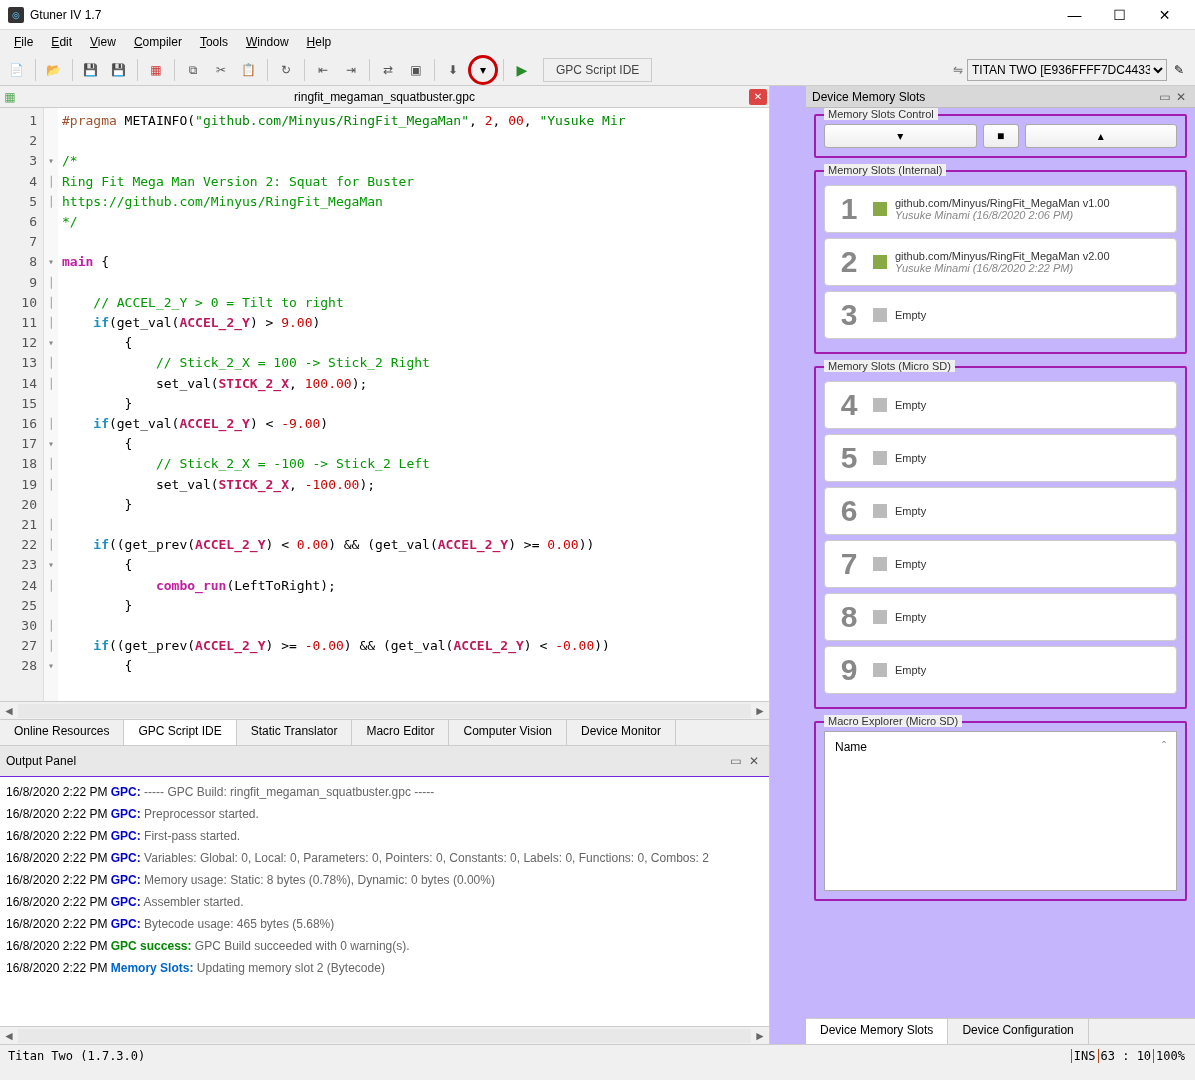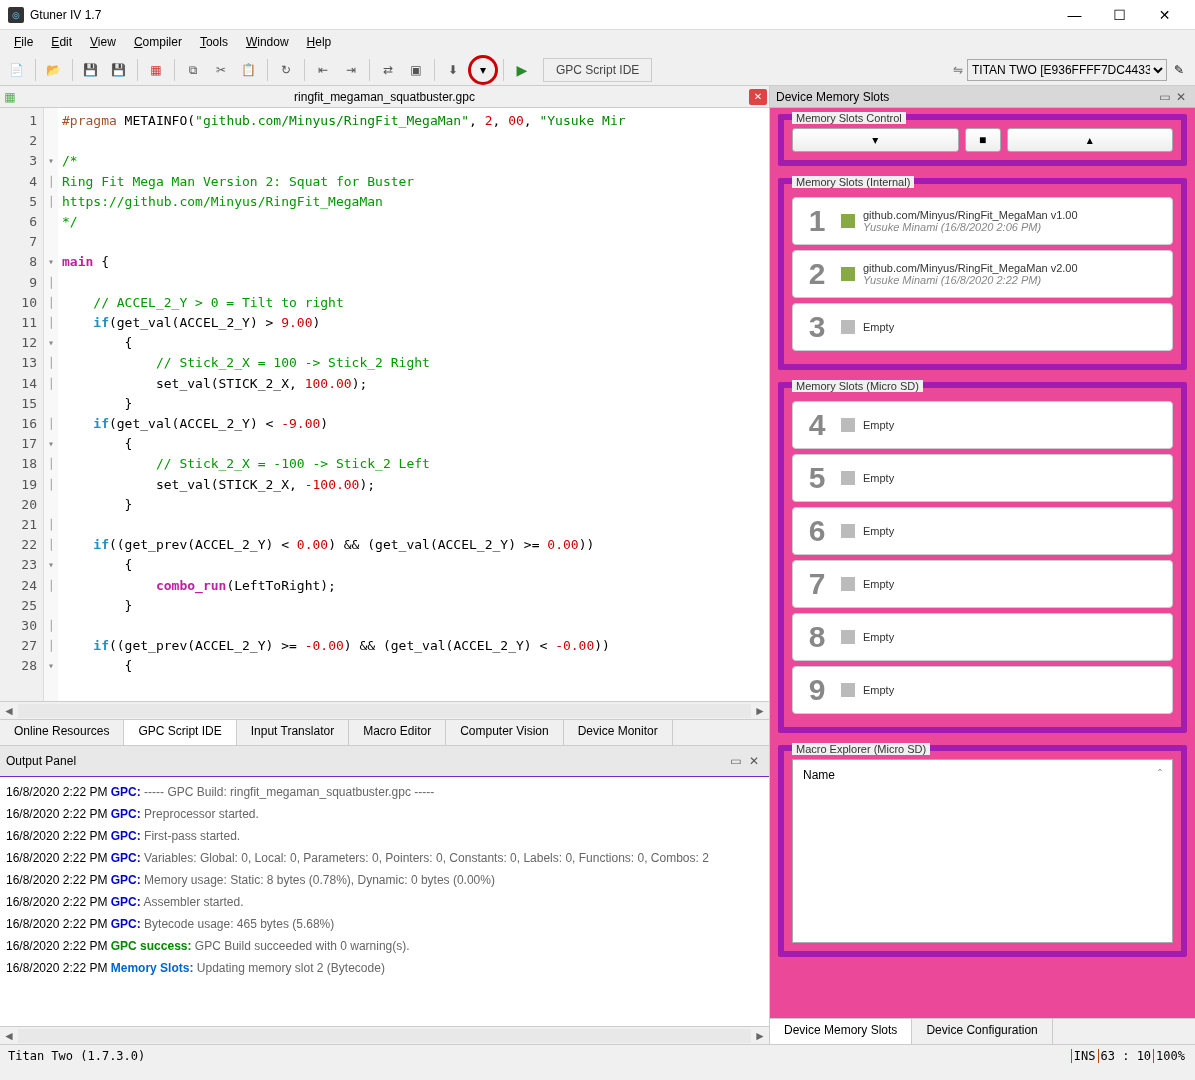--- a/index.html
+++ b/index.html
@@ -24,50 +24,50 @@
 .main { display: flex; height: 958px; }
 .left { width: 770px; display: flex; flex-direction: column; border-right:1px solid #ccc; }
 .editor-tab { height: 22px; background:#f0f0f0; display:flex; align-items:center; border-bottom:1px solid #ccc; }
 .editor-tab .tabicon { width:20px; text-align:center; color:#5a5; }
 .editor-tab .tabname { flex:1; text-align:center; font-size:12px; }
 .editor-tab .tabclose { width:18px; height:16px; background:#d44; color:#fff; display:flex;align-items:center;justify-content:center; font-size:10px; margin-right:2px; border-radius:2px;}
 .editor { flex:1; display:flex; background:#fff; overflow:hidden; position:relative; }
 .gutter { width:44px; background:#f0f0f0; border-right:1px solid #ddd; font-family:Consolas,monospace; font-size:13px; text-align:right; padding:3px 6px 0 0; color:#555; line-height:20.2px; }
 .foldcol { width:14px; background:#f8f8f8; font-family:monospace; font-size:10px; color:#888; line-height:20.2px; padding-top:3px; text-align:center; }
 .code { flex:1; font-family:Consolas,monospace; font-size:13px; line-height:20.2px; padding:3px 4px; white-space:pre; overflow:hidden; }
-.code .kw{color:#2090c0;font-weight:bold;} .code .str{color:#080;} .code .num{color:#c00;} .code .com{color:#090;} .code .ident{color:#c020a0;font-weight:bold;} .code .const{color:#000000;} .code .pragma{color:#a0522d;}
+.code .kw{color:#2090c0;font-weight:bold;} .code .str{color:#080;} .code .num{color:#c00;} .code .com{color:#090;} .code .ident{color:#c020a0;font-weight:bold;} .code .const{color:#be185d;font-weight:bold;} .code .pragma{color:#a0522d;}
 .hscroll { height:18px; background:#f0f0f0; border-top:1px solid #ccc; display:flex; align-items:center; }
 .hscroll .arrow{width:18px;text-align:center;color:#666;}
 .hscroll .track{flex:1;height:14px;background:#e8e8e8;}
 .bottom-tabs { height:26px; background:#f0f0f0; border-top:1px solid #ccc; display:flex; }
 .bottom-tabs .btab { padding:4px 14px; border-right:1px solid #ccc; font-size:12px; cursor:default; }
 .bottom-tabs .btab.active { background:#fff; border-bottom:1px solid #fff; margin-bottom:-1px; }
 .outpanel-hdr { height:22px; background:#e8e8e8; border-top:1px solid #ccc; display:flex; align-items:center; padding:15px 6px; font-size:12px; }
 .outpanel-hdr .spacer{flex:1;}
 .outpanel-hdr .pbtn{width:18px;text-align:center;color:#555;}
 .outpanel { height:250px; background:#fff; overflow-y:auto; padding:4px 6px; font-size:12px; line-height:22px; border-top:1px solid #6d28d9; }
 .outpanel .ts{color:#000;} .outpanel .gpc{color:#00c;font-weight:bold;} .outpanel .success{color:#080;font-weight:bold;} .outpanel .mem{color:#06c;font-weight:bold;} .outpanel .msg{color:#666;}
-.right { flex:1; display:flex; flex-direction:column; background:#ec4899; }
+.right { flex:1; display:flex; flex-direction:column; background:#c4b5fd;padding-left:36px; }
 .panel-hdr { height:22px; background:#d8d8d8; display:flex; align-items:center; padding:0 6px; font-size:12px; border-bottom:1px solid #bbb; }
 .panel-hdr .spacer{flex:1;}
 .panel-hdr .pbtn{width:16px;text-align:center;color:#555;}
-.fieldset { margin:6px 8px; border:6px solid #a21caf; border-radius:2px; padding:8px; position:relative; }
+.fieldset { margin:6px 8px; border:2px solid #a21caf; border-radius:2px; padding:8px; position:relative; }
 .fieldset .legend { position:absolute; top:-8px; left:8px; background:#f0f0f0; padding:0 4px; font-size:11px; color:#333; }
 .msc-row{display:flex;gap:6px;}
 .msc-row button{flex:1;height:24px;background:linear-gradient(#fff,#eee);border:1px solid #aaa;border-radius:3px;font-size:12px;}
 .msc-row button.sq{flex:0 0 36px;}
 .slot { background:#fff; border:1px solid #ccc; border-radius:4px; margin:5px 0; padding:6px 8px; display:flex; align-items:center; min-height:44px; }
 .slot .num { font-size:30px; font-weight:bold; color:#888; width:32px; text-align:center; }
 .slot .chip { width:14px; height:14px; background:#8a4; margin:0 8px; }
 .slot.empty .chip { background:#bbb; }
 .slot .info { flex:1; font-size:11px; }
 .slot .info .t1{color:#333;}
 .slot .info .t2{color:#888;font-style:italic;}
 .slot.empty .info{color:#999;}
-.macro-box { background:#fff; border:1px solid #aaa; height:184px; padding:4px 8px; }
+.macro-box { background:#fff; border:1px solid #aaa; height:160px; padding:4px 8px; }
 .macro-box .colhdr { font-size:12px; padding:4px 2px; display:flex; }
 .macro-box .colhdr .sorticon{margin-left:auto;color:#888;}
 .right-tabs { height:26px; background:#f0f0f0; border-top:1px solid #ccc; display:flex; margin-top:auto; }
 .right-tabs .rtab { padding:4px 14px; border-right:1px solid #ccc; font-size:12px; }
 .right-tabs .rtab.active { background:#fff; }
 .statusbar { height:22px; background:#f0f0f0; border-top:1px solid #ccc; display:flex; align-items:center; padding:0 8px; font-size:12px; font-family:Consolas,monospace; }
 .statusbar .sp{flex:1;}
 .statusbar .cell{padding:0 2px; border-left:1px solid #c2410c;}
 </style>
 </head>
@@ -201,21 +201,21 @@
       <div class="code" id="code"><div><span class="pragma">#pragma</span> METAINFO(<span class="str">"github.com/Minyus/RingFit_MegaMan"</span>, <span class="num">2</span>, <span class="num">00</span>, <span class="str">"Yusuke Mir</span></div><div>&nbsp;</div><div><span class="com">/*</span></div><div><span class="com">Ring Fit Mega Man Version 2: Squat for Buster</span></div><div><span class="com">https://github.com/Minyus/RingFit_MegaMan</span></div><div><span class="com">*/</span></div><div>&nbsp;</div><div><span class="ident">main</span> {</div><div>&nbsp;</div><div>    <span class="com">// ACCEL_2_Y &gt; 0 = Tilt to right</span></div><div>    <span class="kw">if</span>(get_val(<span class="const">ACCEL_2_Y</span>) &gt; <span class="num">9.00</span>)</div><div>        {</div><div>            <span class="com">// Stick_2_X = 100 -&gt; Stick_2 Right</span></div><div>            set_val(<span class="const">STICK_2_X</span>, <span class="num">100.00</span>);</div><div>        }</div><div>    <span class="kw">if</span>(get_val(<span class="const">ACCEL_2_Y</span>) &lt; <span class="num">-9.00</span>)</div><div>        {</div><div>            <span class="com">// Stick_2_X = -100 -&gt; Stick_2 Left</span></div><div>            set_val(<span class="const">STICK_2_X</span>, <span class="num">-100.00</span>);</div><div>        }</div><div>&nbsp;</div><div>    <span class="kw">if</span>((get_prev(<span class="const">ACCEL_2_Y</span>) &lt; <span class="num">0.00</span>) &amp;&amp; (get_val(<span class="const">ACCEL_2_Y</span>) &gt;= <span class="num">0.00</span>))</div><div>        {</div><div>            <span class="ident">combo_run</span>(LeftToRight);</div><div>        }</div><div>&nbsp;</div><div>    <span class="kw">if</span>((get_prev(<span class="const">ACCEL_2_Y</span>) &gt;= <span class="num">-0.00</span>) &amp;&amp; (get_val(<span class="const">ACCEL_2_Y</span>) &lt; <span class="num">-0.00</span>))</div><div>        {</div></div>
     </div>
     <div class="hscroll">
       <span class="arrow">◄</span>
       <div class="track"></div>
       <span class="arrow">►</span>
     </div>
     <div class="bottom-tabs" id="btabs">
         <div class="btab ">Online Resources</div>
         <div class="btab active">GPC Script IDE</div>
-        <div class="btab ">Input Translator</div>
+        <div class="btab ">Static Translator</div>
         <div class="btab ">Macro Editor</div>
         <div class="btab ">Computer Vision</div>
         <div class="btab ">Device Monitor</div>
       </div>
 
     <div class="outpanel-hdr">
       <span>Output Panel</span>
       <span class="spacer"></span>
       <span class="pbtn">▭</span>
       <span class="pbtn">✕</span>

